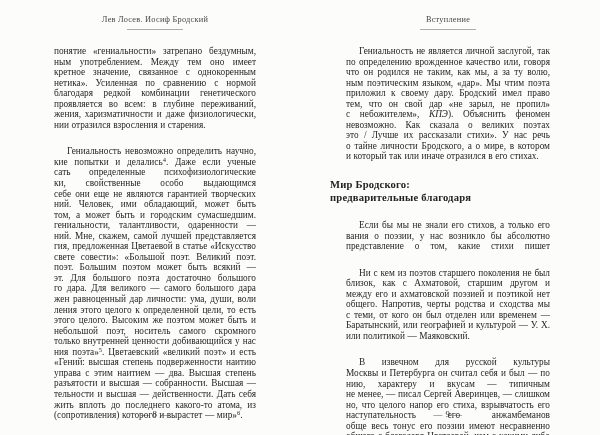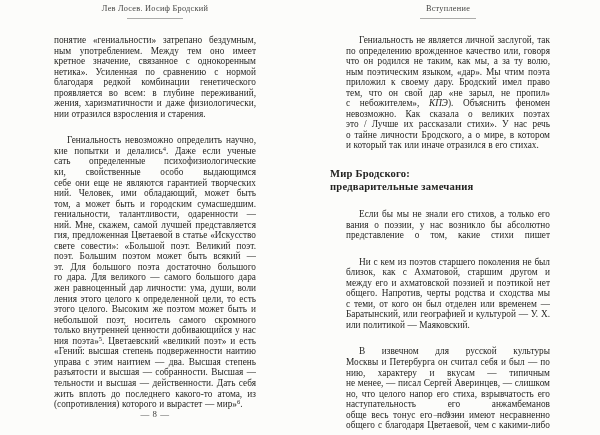--- a/index.html
+++ b/index.html
@@ -10,21 +10,21 @@
   }
   .spread{
     position:relative;width:600px;height:435px;
     background:#fcfcfa;overflow:hidden;
     color:#2a2a28;
   }
   .page{position:absolute;top:0;bottom:0;}
   .page.left{left:38px;width:234px;}
   .page.right{left:330px;width:236px;}
   .running-header{
-    padding-top:4px;
+    padding-top:15px;
     text-align:center;
     font-size:8.3px;
     letter-spacing:.25px;
     color:#454543;
   }
   .header-rule{
     width:56px;height:1px;background:#ababa9;
     margin:5px auto 0;
   }
   .page-body{
@@ -131,21 +131,21 @@
           <div class="line">приложил к своему дару. Бродский имел право гордиться</div>
           <div class="line">тем, что он свой дар «не зарыл, не пропил» («Разговор</div>
           <div class="line">с небожителем», <i>КПЭ</i>). Объяснить феномен гениальности</div>
           <div class="line">невозможно. Как сказала о великих поэтах Ахматова: «Про</div>
           <div class="line">это / Лучше их рассказали стихи». У нас речь пойдет не</div>
           <div class="line">о тайне личности Бродского, а о мире, в котором он жил</div>
           <div class="line para-end">и который так или иначе отразился в его стихах.</div>
         </div>
         <div class="section-heading">
           <div class="heading-line">Мир Бродского:</div>
-          <div class="heading-line">предварительные замечания</div>
+          <div class="heading-line">предварительные благодаря</div>
         </div>
         <div class="para">
           <div class="line para-start">Если бы мы не знали его стихов, а только его высказы-</div>
           <div class="line">вания о поэзии, у нас возникло бы абсолютно превратное</div>
           <div class="line para-end">представление о том, какие стихи пишет Бродский.</div>
         </div>
         <div class="para">
           <div class="line para-start">Ни с кем из поэтов старшего поколения не был он так</div>
           <div class="line">близок, как с Ахматовой, старшим другом и ментором. Но</div>
           <div class="line">между его и ахматовской поэзией и поэтикой нет ничего</div>

